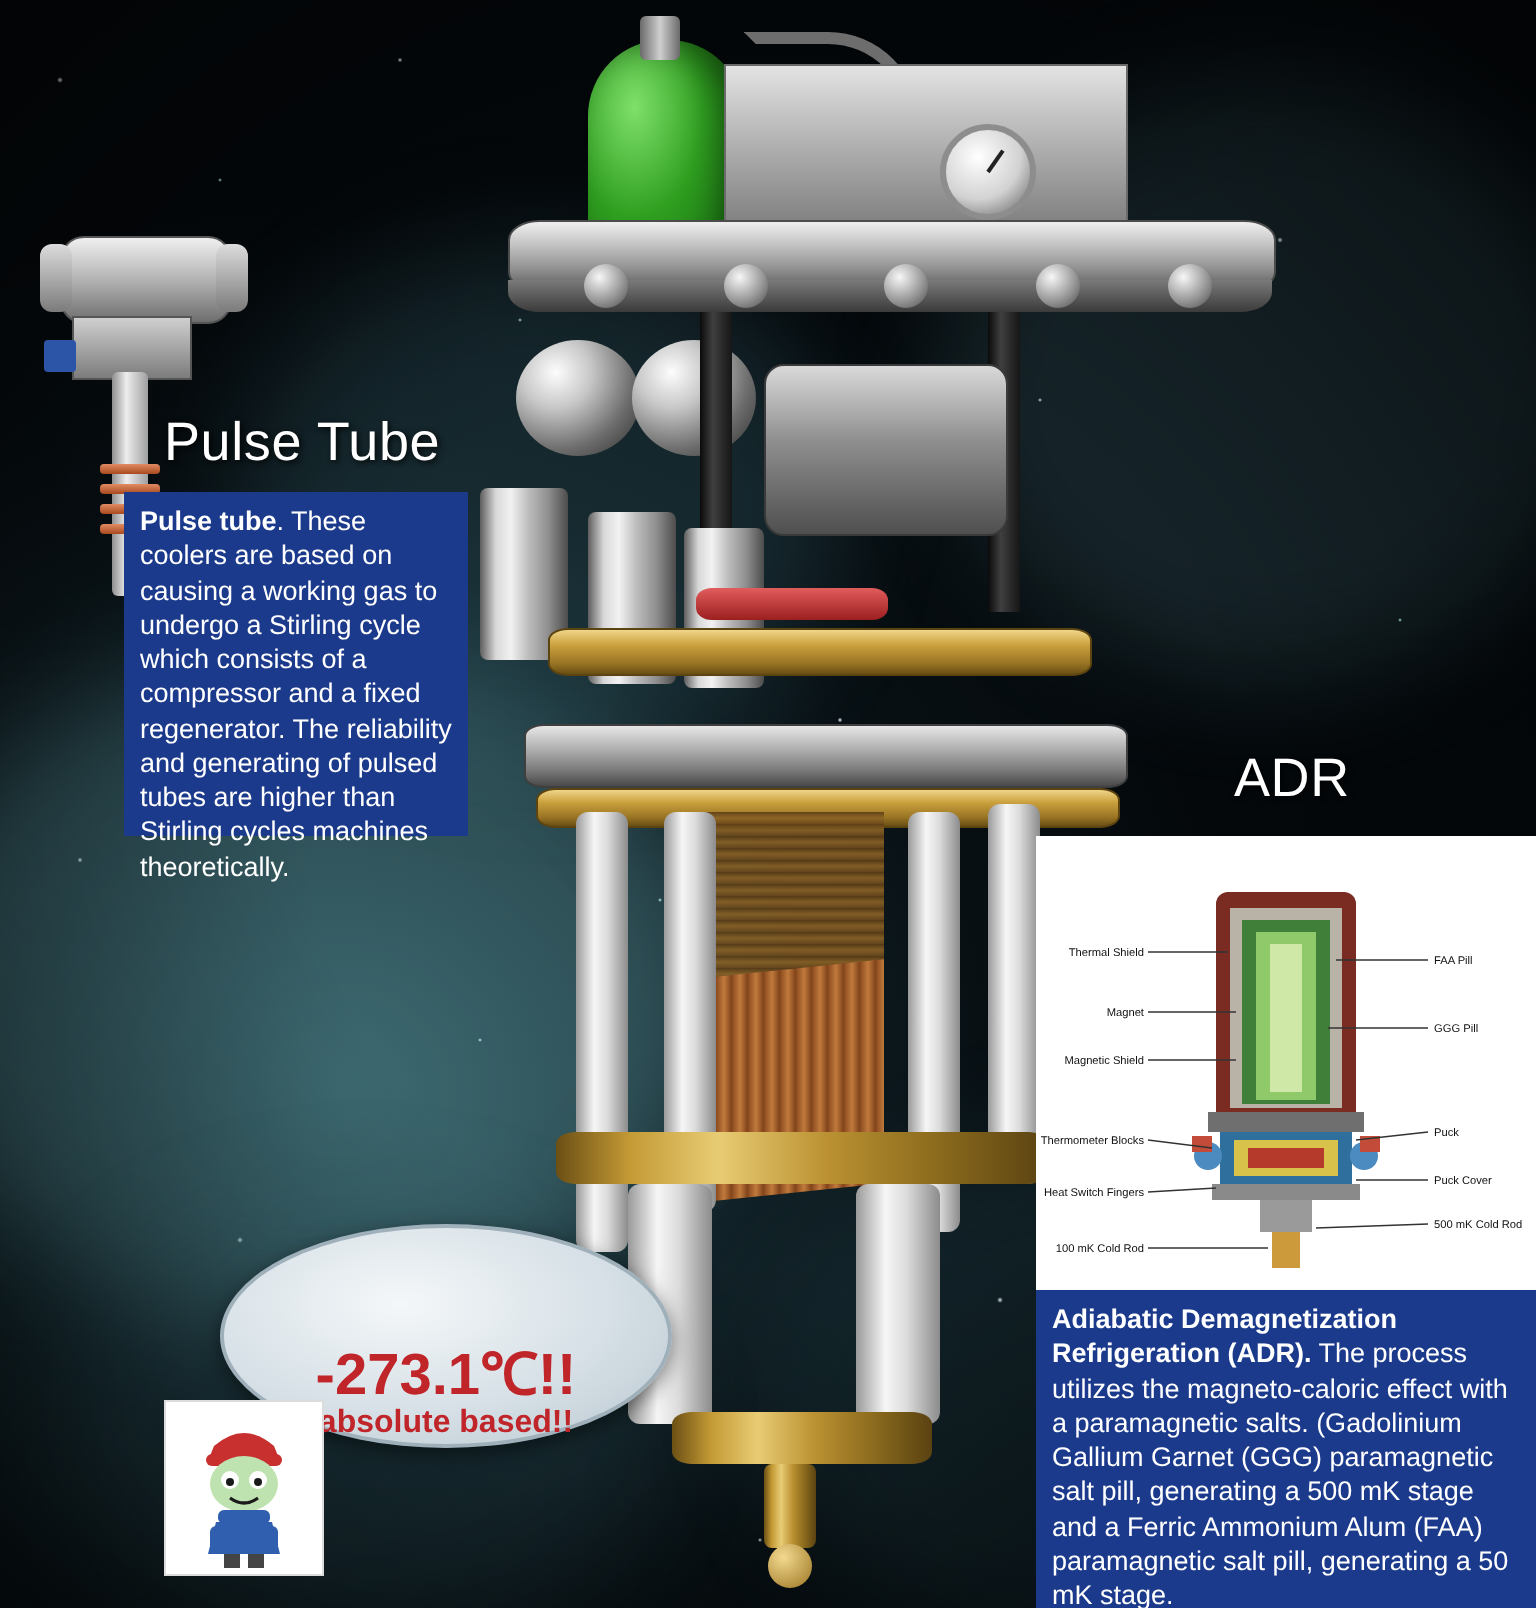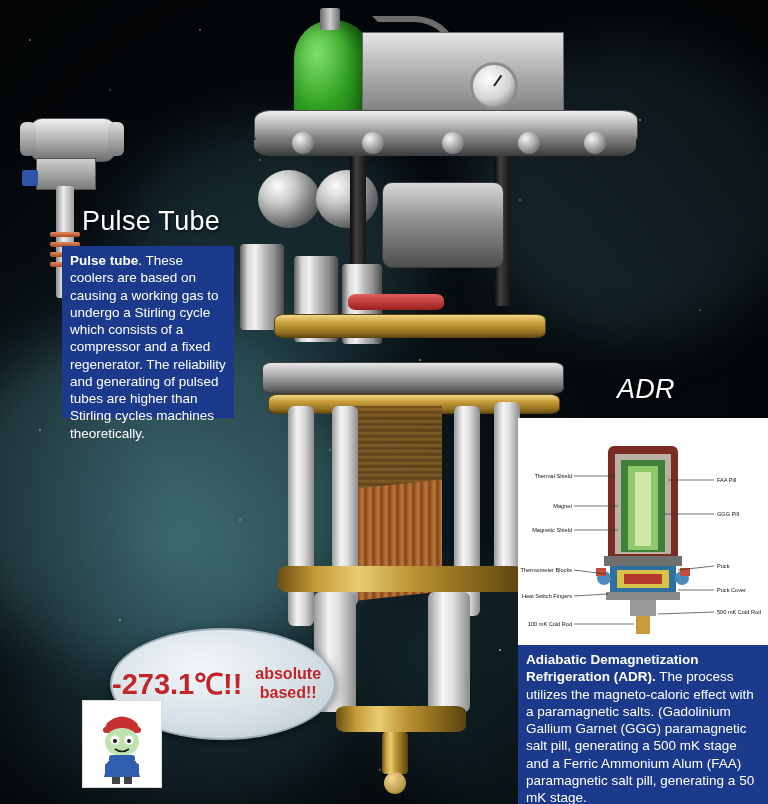--- a/index.html
+++ b/index.html
@@ -197,21 +197,21 @@
 
   
   .label-title {
     position: absolute;
     color: #ffffff;
     font-size: 27px;
     letter-spacing: .3px;
     text-shadow: 1px 1px 3px rgba(0,0,0,0.9);
   }
   #pulse-tube-title { left: 82px; top: 206px; }
-  #adr-title { left: 617px; top: 374px; font-style: italic; }
+  #adr-title { left: 617px; top: 374px; }
 
   .blue-box {
     position: absolute;
     background: #1b3a8c;
     color: #ffffff;
     font-size: 13.5px;
     line-height: 1.28;
     padding: 6px 8px 7px 8px;
     box-sizing: border-box;
   }
@@ -221,26 +221,26 @@
 
   
   #adr-panel {
     position: absolute; left: 518px; top: 418px; width: 250px; height: 227px;
     background: #ffffff; overflow: hidden;
   }
   #adr-panel svg { display: block; }
 
   
   #temp-bubble {
-    position: absolute; left: 110px; top: 628px; width: 222px; height: 108px;
+    position: absolute; left: 110px; top: 612px; width: 222px; height: 108px;
     border-radius: 50%;
     background: radial-gradient(ellipse at 40% 35%, #f4f7f9 0%, #d6e0e6 55%, #b9c6cf 100%);
     border: 2px solid #9fb0bb;
     box-shadow: 0 3px 10px rgba(0,0,0,0.5);
-    display: flex; flex-direction: row; align-items: center; justify-content: flex-end;
+    display: flex; flex-direction: column; align-items: center; justify-content: flex-end;
     text-align: center;
   }
   #temp-bubble .big {
     color: #c0252a; font-size: 29px; font-weight: bold; line-height: 1.05;
   }
   #temp-bubble .small {
     color: #c0252a; font-size: 16px; font-weight: bold; line-height: 1.18; margin-top: 3px;
   }
   .bubble-tail {
     position: absolute; left: 150px; top: 688px;

